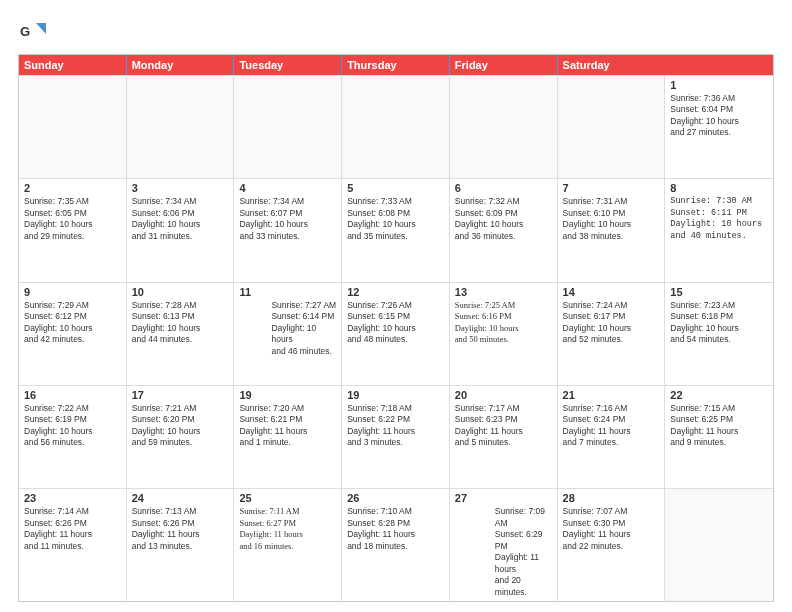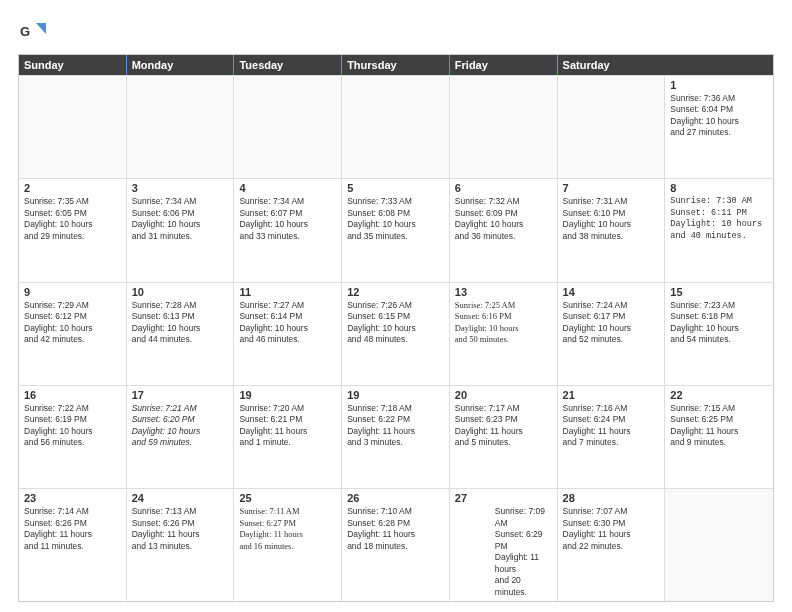--- a/index.html
+++ b/index.html
@@ -61,21 +61,21 @@
     }
     .calendar {
       flex: 1;
       display: flex;
       flex-direction: column;
       border: 1px solid #ccc;
     }
     .cal-header {
       display: grid;
       grid-template-columns: repeat(7, 1fr);
-      background: #404040;
+      background: #ef4444;
     }
     .cal-header-cell {
       color: #fff;
       font-size: 11px;
       font-weight: bold;
       padding: 4px 5px;
       text-align: left;
       border-right: 1px solid #5a8fdb;
     }
     .cal-header-cell:last-child { border-right: none; }
@@ -220,21 +220,21 @@
           </div>
           <div class="cal-cell">
             <span class="day-num">10</span>
             <div class="cell-text" style="white-space: pre-line;">Sunrise: 7:28 AM
 Sunset: 6:13 PM
 Daylight: 10 hours
 and 44 minutes.</div>
           </div>
           <div class="cal-cell">
             <span class="day-num">11</span>
-            <div class="cell-text" style="white-space: pre-line;">Sunrise: 7:27 AM
+            <div class="cell-text" style="white-space: pre-line; margin-left: 32px;">Sunrise: 7:27 AM
 Sunset: 6:14 PM
 Daylight: 10 hours
 and 46 minutes.</div>
           </div>
           <div class="cal-cell">
             <span class="day-num">12</span>
             <div class="cell-text" style="white-space: pre-line;">Sunrise: 7:26 AM
 Sunset: 6:15 PM
 Daylight: 10 hours
 and 48 minutes.</div>
@@ -264,21 +264,21 @@
         <div class="cal-row">
           <div class="cal-cell">
             <span class="day-num">16</span>
             <div class="cell-text" style="white-space: pre-line;">Sunrise: 7:22 AM
 Sunset: 6:19 PM
 Daylight: 10 hours
 and 56 minutes.</div>
           </div>
           <div class="cal-cell">
             <span class="day-num">17</span>
-            <div class="cell-text" style="white-space: pre-line; font-style: italic;">Sunrise: 7:21 AM
+            <div class="cell-text" style="white-space: pre-line;">Sunrise: 7:21 AM
 Sunset: 6:20 PM
 Daylight: 10 hours
 and 59 minutes.</div>
           </div>
           <div class="cal-cell">
             <span class="day-num">19</span>
             <div class="cell-text" style="white-space: pre-line;">Sunrise: 7:20 AM
 Sunset: 6:21 PM
 Daylight: 11 hours
 and 1 minute.</div>

